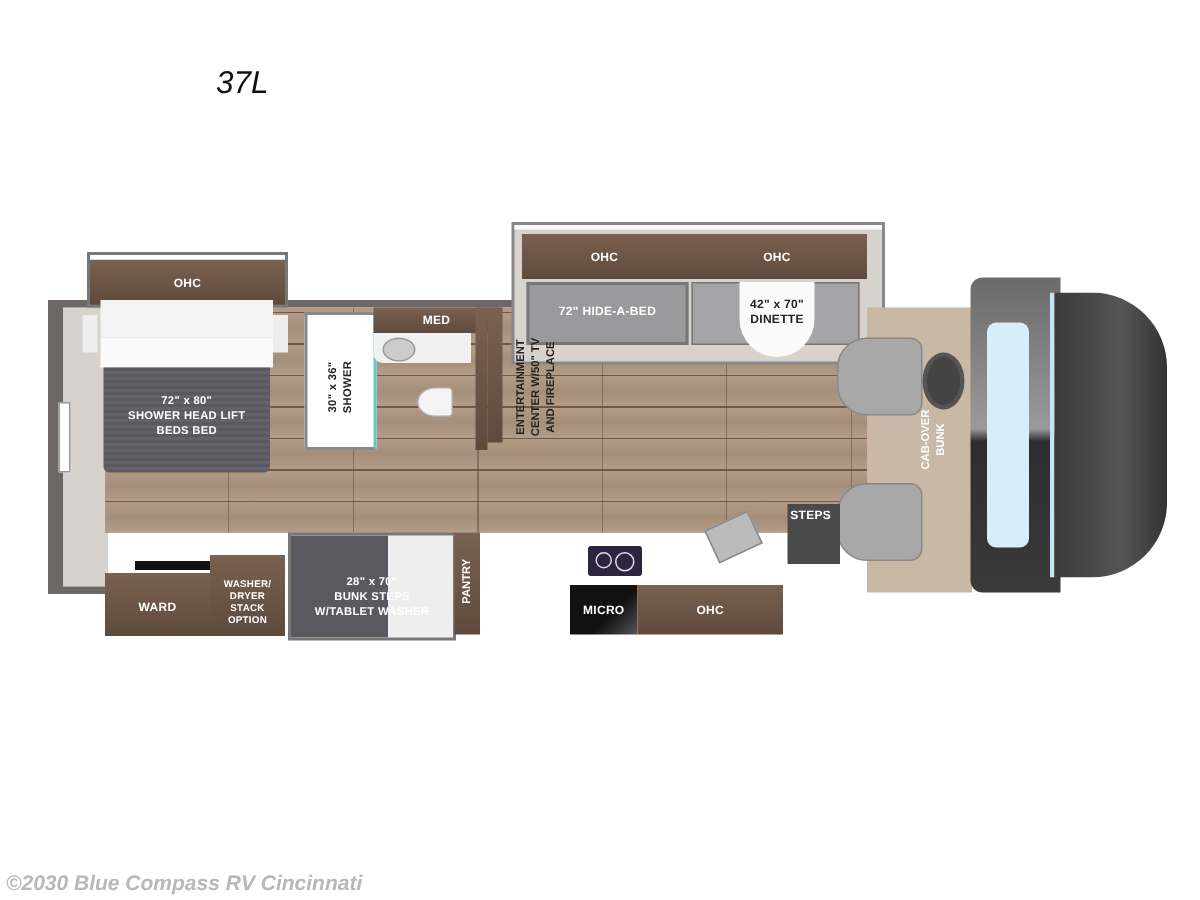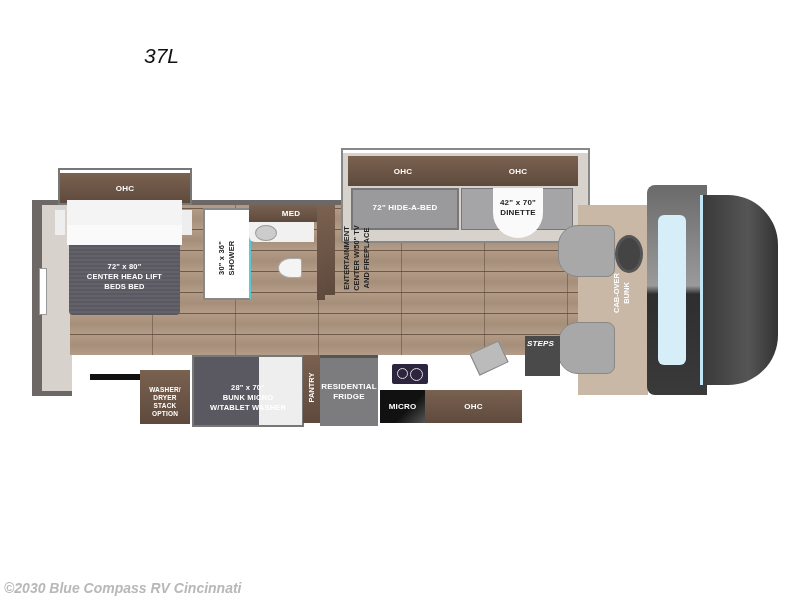--- a/index.html
+++ b/index.html
@@ -36,21 +36,21 @@
   </div>
 
   <div class="abs" style="left:25px;top:60px;width:10px;height:25px;background:#eee;"></div>
   <div class="abs" style="left:152px;top:60px;width:10px;height:25px;background:#eee;"></div>
   <div class="abs" style="left:37px;top:50px;width:115px;height:115px;">
     <div class="abs" style="left:0;top:0;width:115px;height:25px;background:#f4f4f4;border-bottom:1px solid #ccc;"></div>
     <div class="abs" style="left:0;top:25px;width:115px;height:20px;background:#fafafa;"></div>
     <div class="abs" style="left:2px;top:45px;width:111px;height:70px;background:repeating-linear-gradient(0deg,#5a5962 0,#5a5962 2px,#63626b 2px,#63626b 4px);border-radius:0 0 4px 4px;"></div>
     <div class="lbl" style="left:0;right:0;top:62px;font-size:7.5px;">
       <div>72" x 80"</div>
-      <div>CENTER  HEAD LIFT</div>
+      <div>SHOWER  HEAD LIFT</div>
       <div>BEDS BED</div>
     </div>
   </div>
 
   <div class="abs" style="left:173px;top:58px;width:44px;height:88px;background:#fff;border:2px solid #888;border-right:2px solid #5ec8d0;">
     <div class="lbl dark rot" style="left:-20px;top:38px;width:84px;font-size:7.5px;">
       <div>30" x 36"</div>
       <div>SHOWER</div>
     </div>
   </div>
@@ -102,48 +102,45 @@
   <div class="abs" style="left:628px;top:65px;width:28px;height:150px;background:#d6eef8;border-radius:6px;"></div>
   <div class="abs" style="left:670px;top:45px;width:75px;height:190px;background:linear-gradient(90deg,#3a3a3a,#555 60%,#333);border-radius:0 50px 50px 0;border-left:3px solid #bfe6f5;"></div>
 
   <div class="abs" style="left:350px;top:210px;width:175px;height:30px;background:#fff;"></div>
   <div class="abs" style="left:443px;top:196px;width:30px;height:22px;background:#bbb;border:1px solid #888;transform:rotate(-25deg);"></div>
   <div class="abs" style="left:362px;top:214px;width:36px;height:20px;background:#2d2540;border-radius:2px;">
     <div class="abs" style="left:5px;top:4px;width:9px;height:9px;border:1px solid #ddd;border-radius:50%;"></div>
     <div class="abs" style="left:18px;top:4px;width:11px;height:11px;border:1px solid #ddd;border-radius:50%;"></div>
   </div>
   <div class="abs" style="left:495px;top:186px;width:35px;height:40px;background:#4a4a4a;">
-    <div class="lbl" style="left:0;right:4px;top:3px;font-style:italic;">STEPS</div>
+    <div class="lbl" style="left:0;right:4px;top:3px;">STEPS</div>
   </div>
 
   <div class="abs" style="left:80px;top:214px;color:#fff;font-weight:bold;font-size:8px;">TV</div>
   <div class="abs" style="left:60px;top:224px;width:50px;height:6px;background:#111;"></div>
+  <div class="abs cab" style="left:40px;top:232px;width:70px;height:42px;">
+    <div class="lbl" style="left:0;right:0;top:18px;">WARD</div>
+  </div>
   <div class="abs cab" style="left:110px;top:220px;width:50px;height:54px;">
     <div class="lbl" style="left:0;right:0;top:16px;font-size:6.5px;line-height:8px;">
       <div>WASHER/</div>
       <div>DRYER</div>
       <div>STACK</div>
       <div>OPTION</div>
     </div>
   </div>
   <div class="abs" style="left:162px;top:205px;width:108px;height:68px;background:linear-gradient(90deg,#5a5962 0%,#5a5962 60%,#eeeeee 60%,#eeeeee 100%);border:2px solid #777;">
     <div class="lbl" style="left:0;right:0;top:26px;font-size:7.5px;">
       <div>28" x 70"</div>
-      <div>BUNK MICRO</div>
+      <div>BUNK STEPS</div>
       <div>W/TABLET WASHER</div>
     </div>
   </div>
   <div class="abs cab" style="left:273px;top:205px;width:17px;height:68px;">
     <div class="abs" style="left:-24px;top:28px;width:64px;transform:rotate(-90deg);color:#fff;font-weight:bold;font-size:7.5px;text-align:center;">PANTRY</div>
-  </div>
-  <div class="abs" style="left:290px;top:205px;width:58px;height:68px;background:#7c7c7e;border-top:3px solid #555;">
-    <div class="lbl" style="left:0;right:0;top:24px;">
-      <div>RESIDENTIAL</div>
-      <div>FRIDGE</div>
-    </div>
   </div>
   <div class="abs" style="left:350px;top:240px;width:45px;height:33px;background:linear-gradient(135deg,#111 60%,#555);">
     <div class="lbl" style="left:0;right:0;top:12px;">MICRO</div>
   </div>
   <div class="abs cab" style="left:395px;top:240px;width:97px;height:33px;">
     <div class="lbl" style="left:0;right:0;top:12px;">OHC</div>
   </div>
 </div>
 
 <div class="abs footer">©2030 Blue Compass RV Cincinnati</div>

